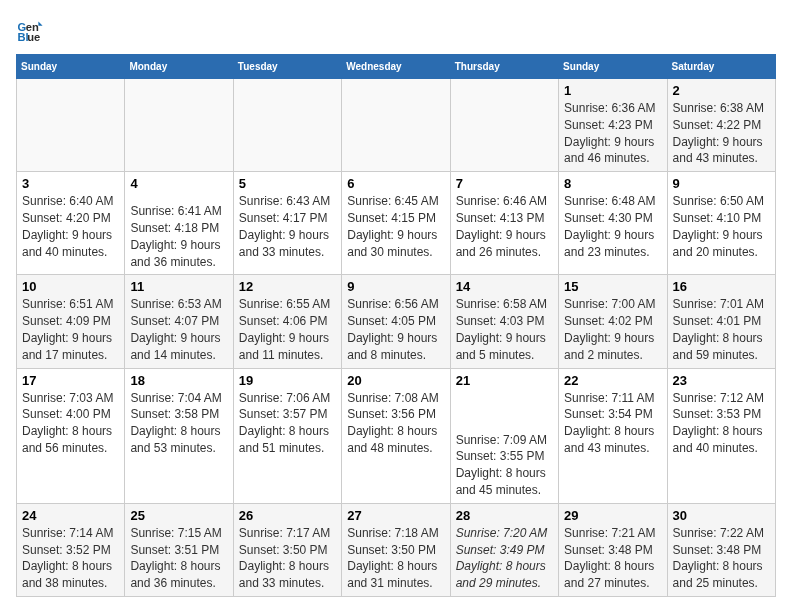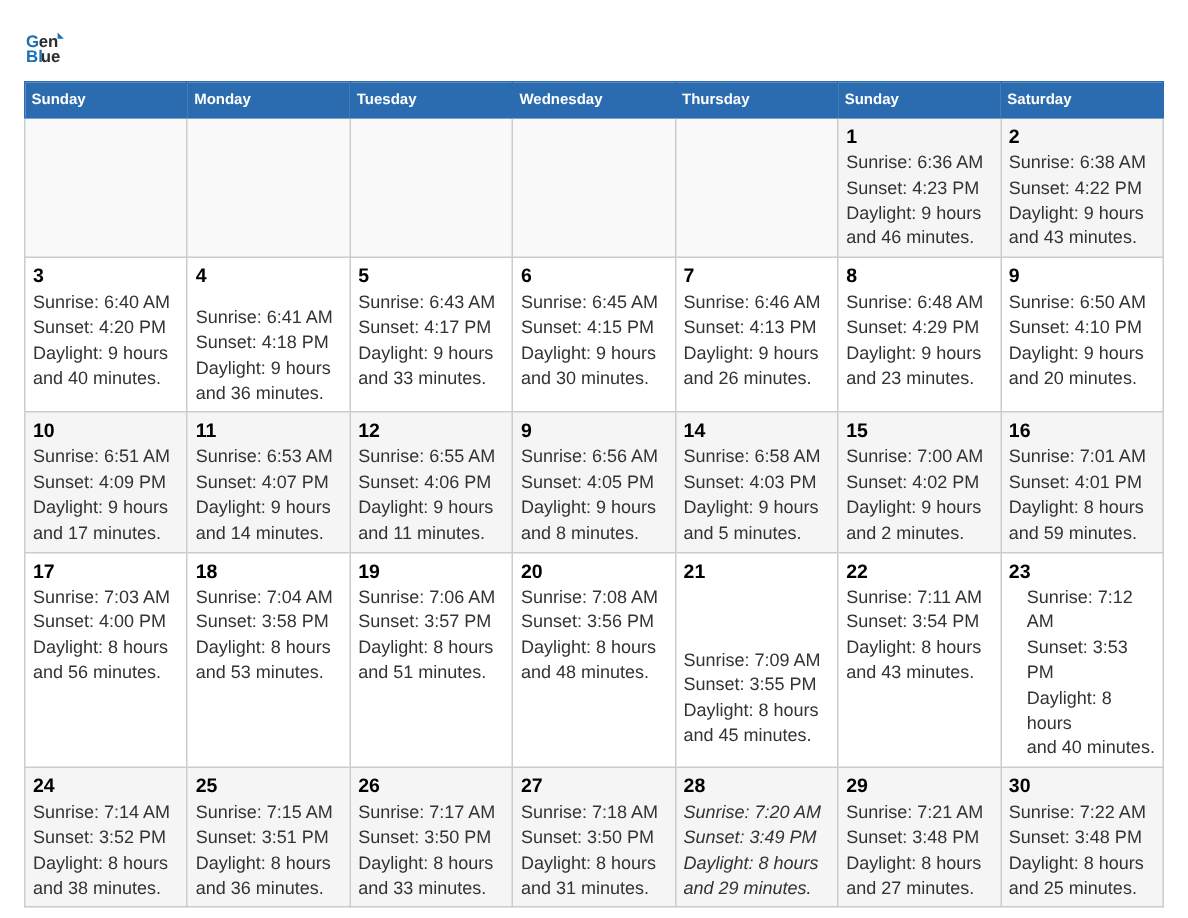--- a/index.html
+++ b/index.html
@@ -181,21 +181,21 @@
         <td>
           <span class="day-number">7</span>
           <div class="day-info" style="white-space: pre-line;">Sunrise: 6:46 AM
 Sunset: 4:13 PM
 Daylight: 9 hours
 and 26 minutes.</div>
         </td>
         <td>
           <span class="day-number">8</span>
           <div class="day-info" style="white-space: pre-line;">Sunrise: 6:48 AM
-Sunset: 4:29 PM
+Sunset: 4:30 PM
 Daylight: 9 hours
 and 23 minutes.</div>
         </td>
         <td>
           <span class="day-number">9</span>
           <div class="day-info" style="white-space: pre-line;">Sunrise: 6:50 AM
 Sunset: 4:10 PM
 Daylight: 9 hours
 and 20 minutes.</div>
         </td>
@@ -289,21 +289,21 @@
         </td>
         <td>
           <span class="day-number">22</span>
           <div class="day-info" style="white-space: pre-line;">Sunrise: 7:11 AM
 Sunset: 3:54 PM
 Daylight: 8 hours
 and 43 minutes.</div>
         </td>
         <td>
           <span class="day-number">23</span>
-          <div class="day-info" style="white-space: pre-line; margin-left: 12px;">Sunrise: 7:12 AM
+          <div class="day-info" style="white-space: pre-line;">Sunrise: 7:12 AM
 Sunset: 3:53 PM
 Daylight: 8 hours
 and 40 minutes.</div>
         </td>
       </tr>
       <tr>
         <td>
           <span class="day-number">24</span>
           <div class="day-info" style="white-space: pre-line;">Sunrise: 7:14 AM
 Sunset: 3:52 PM

